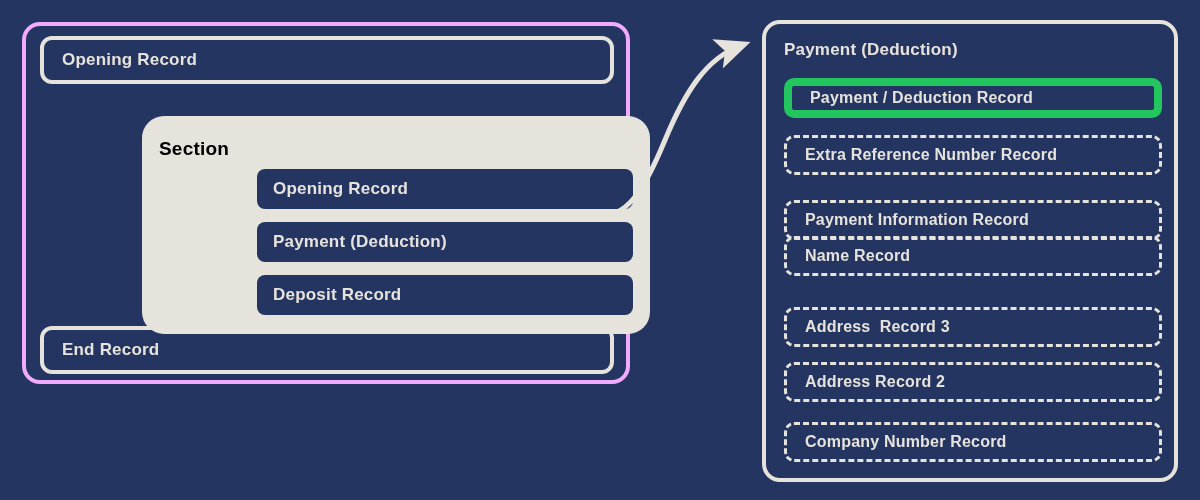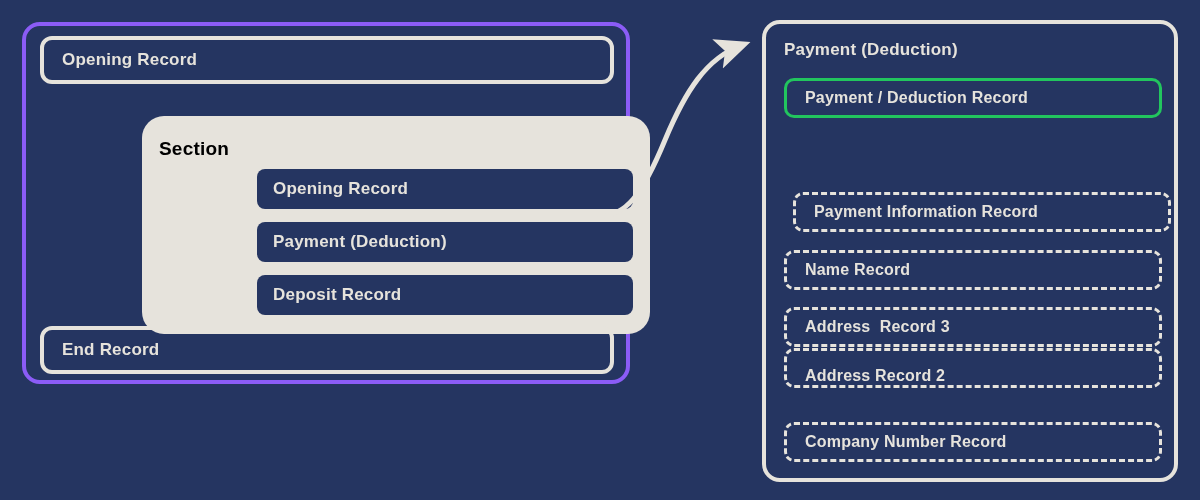--- a/index.html
+++ b/index.html
@@ -23,21 +23,21 @@
   }
 
   
   .file-container {
     position: absolute;
     left: 22px;
     top: 22px;
     width: 608px;
     height: 362px;
     box-sizing: border-box;
-    border: 4px solid #8b5cf6;
+    border: 4px solid #f0abfc;
     border-radius: 18px;
     background: transparent;
   }
 
   .record-bar {
     position: absolute;
     box-sizing: border-box;
     border: 4px solid #E6E3DC;
     border-radius: 12px;
     background: transparent;
@@ -142,33 +142,33 @@
     align-items: center;
     padding-left: 18px;
     color: #E6E3DC;
     font-size: 16px;
     font-weight: bold;
     letter-spacing: 0.2px;
     white-space: pre;
   }
 
   .detail-item.solid {
-    border: 3px solid #22c55e;
+    border: 8px solid #22c55e;
   }
 
   .detail-item.dashed {
     border: 3px dashed #E6E3DC;
   }
 
   .detail-item.r0 { top: 54px; }
   .detail-item.r1 { top: 111px; }
-  .detail-item.r2 { top: 168px; margin-left: 9px; }
-  .detail-item.r3 { top: 226px; }
+  .detail-item.r2 { top: 176px; }
+  .detail-item.r3 { top: 212px; }
   .detail-item.r4 { top: 283px; }
-  .detail-item.r5 { top: 324px; align-items: flex-end; }
+  .detail-item.r5 { top: 338px; }
   .detail-item.r6 { top: 398px; }
 
   
   .connector {
     position: absolute;
     left: 0;
     top: 0;
     width: 1200px;
     height: 500px;
     pointer-events: none;
@@ -215,20 +215,23 @@
     <path d="M 600 216 C 625 216, 642 196, 665 140 C 685 92, 706 58, 742 45" stroke="#E6E3DC" stroke-width="5" fill="none" stroke-linecap="round" marker-end="url(#arrowhead)"></path>
   </svg>
 
   <div class="detail-panel">
     <div class="detail-title">Payment (Deduction)</div>
 
     <div class="detail-item solid r0">
       <span>Payment / Deduction Record</span>
     </div>
 
+    <div class="detail-item dashed r1">
+      <span>Extra Reference Number Record</span>
+    </div>
 
     <div class="detail-item dashed r2">
       <span>Payment Information Record</span>
     </div>
 
     <div class="detail-item dashed r3">
       <span>Name Record</span>
     </div>
 
     <div class="detail-item dashed r4">

